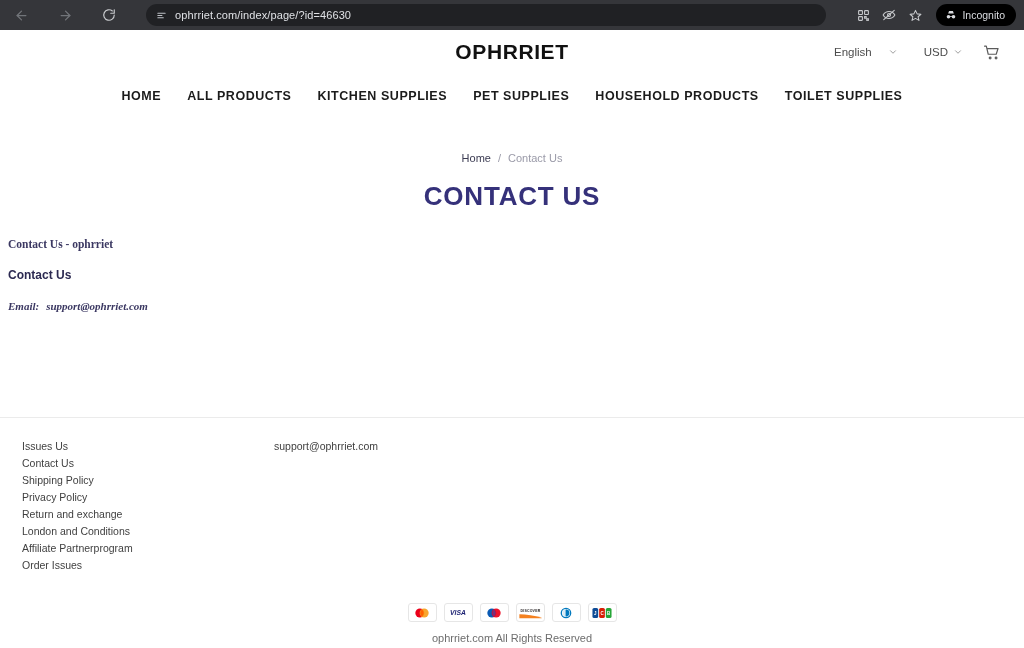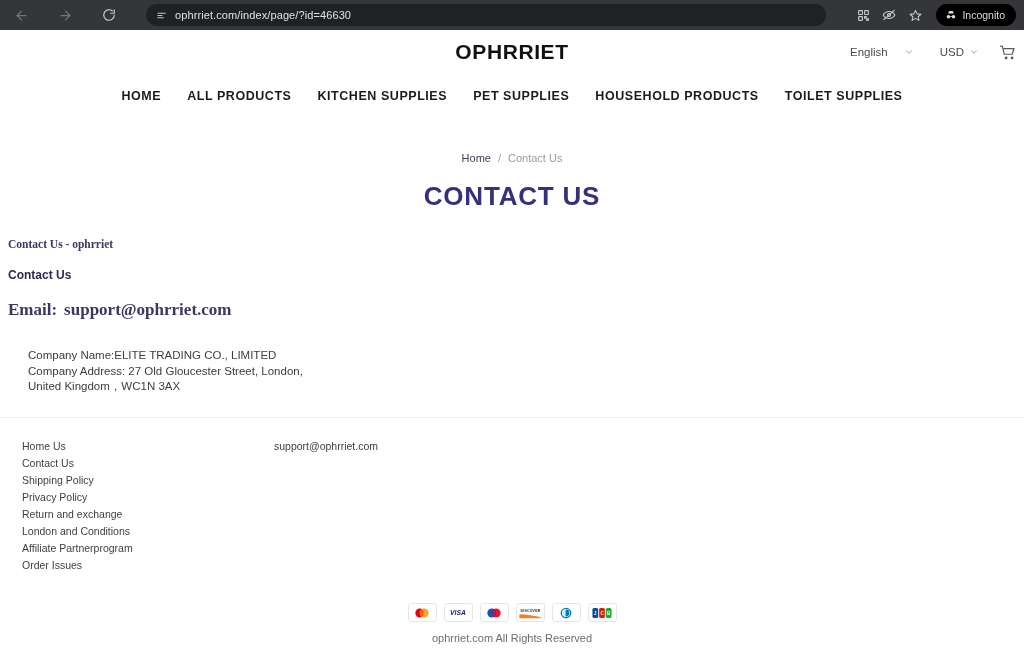--- a/index.html
+++ b/index.html
@@ -67,21 +67,21 @@
     background: #fff;
     position: relative;
     overflow: hidden;
   }
 
   
   .site-header {
     height: 44px;
     display: flex; align-items: center;
     position: relative;
-    padding: 0 6px;
+    padding: 0 22px;
   }
   .logo {
     position: absolute; left: 0; right: 0;
     text-align: center;
     font-size: 21px;
     font-weight: 700;
     letter-spacing: .6px;
     color: #111;
     font-family: "Liberation Sans", sans-serif;
   }
@@ -149,23 +149,24 @@
   .c-line-sans {
     font-family: "Liberation Sans", sans-serif;
     font-weight: 700;
     font-size: 12px;
     color: #2c2a52;
     margin-bottom: 18px;
   }
   .c-email {
     font-family: "Liberation Serif", serif;
     font-weight: 700;
-    font-size: 17px;
+    font-size: 11px;
     color: #3b3862;
-    margin-bottom: 28px;
+    margin-bottom: 44px;
+    font-style: italic;
   }
   .c-email .val { margin-left: 7px; }
   .address-block {
     margin-left: 20px;
     font-size: 11.5px;
     color: #3d3d3d;
     line-height: 15.5px;
   }
 
   
@@ -328,32 +329,27 @@
   </div>
 
   <h1 class="page-title">CONTACT US</h1>
 
   <div class="content">
     <div class="c-line-serif">Contact Us - ophrriet</div>
     <div class="c-line-sans">Contact Us</div>
     <div class="c-email">
       <span>Email:</span><span class="val">support@ophrriet.com</span>
     </div>
-    <div class="address-block">
-      <div>Company Name:ELITE TRADING CO., LIMITED</div>
-      <div>Company Address: 27 Old Gloucester Street, London,</div>
-      <div>United Kingdom，WC1N 3AX</div>
-    </div>
   </div>
 
   <div class="footer-divider"></div>
   <div class="footer">
     <div class="footer-cols">
       <div class="footer-links">
-        <a>Home Us</a>
+        <a>Issues Us</a>
         <a>Contact Us</a>
         <a>Shipping Policy</a>
         <a>Privacy Policy</a>
         <a>Return and exchange</a>
         <a>London and Conditions</a>
         <a>Affiliate Partnerprogram</a>
         <a>Order Issues</a>
       </div>
       <div class="footer-contact">support@ophrriet.com</div>
     </div>

